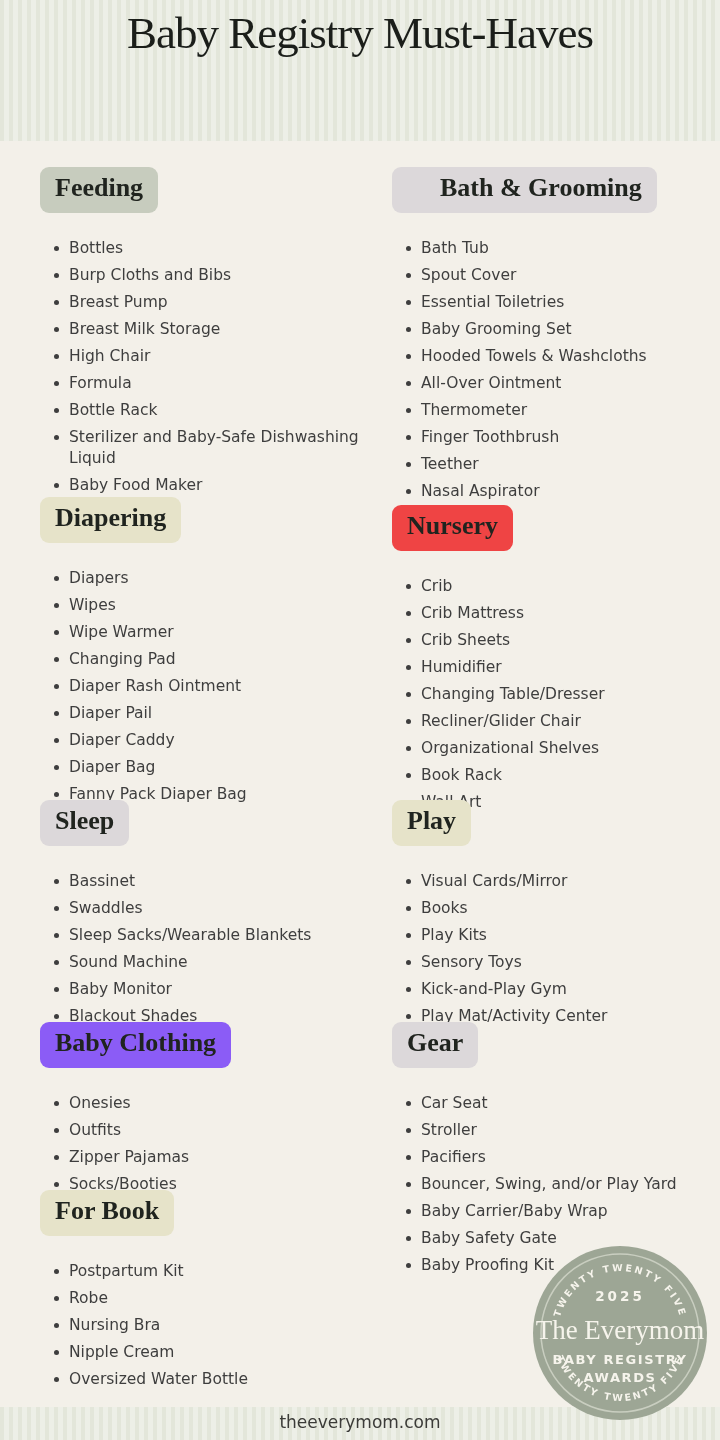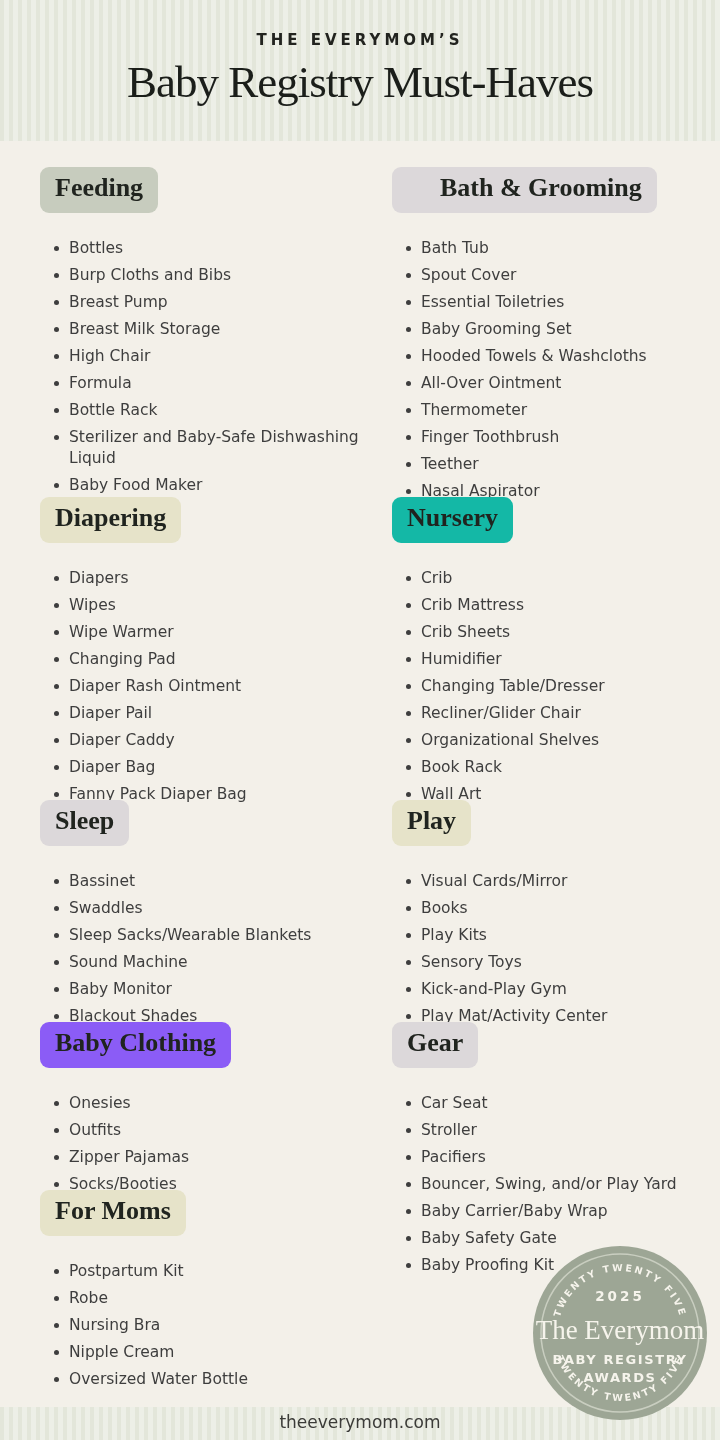--- a/index.html
+++ b/index.html
@@ -127,21 +127,20 @@
     font-family: "DejaVu Sans", sans-serif;
     font-size: 13px; font-weight: bold; letter-spacing: 1.6px;
   }
 </style>
 </head>
 <body>
 
 <div class="page">
 
   <div class="header-band stripes">
-    <div class="kicker">THE EVERYMOM’S</div>
     <div class="main-title">Baby Registry Must-Haves</div>
   </div>
 
   <div class="column column-left">
       <div class="section" data-sec="feeding"><div class="chip" style="background: rgb(199, 204, 190);">Feeding</div><ul class="items">
           <li class="item">Bottles</li>
           <li class="item">Burp Cloths and Bibs</li>
           <li class="item">Breast Pump</li>
           <li class="item">Breast Milk Storage</li>
           <li class="item">High Chair</li>
@@ -168,42 +167,42 @@
           <li class="item">Sound Machine</li>
           <li class="item">Baby Monitor</li>
           <li class="item">Blackout Shades</li>
         </ul></div>
       <div class="section" data-sec="baby-clothing"><div class="chip" style="background: #8b5cf6; text-align: center;">Baby Clothing</div><ul class="items">
           <li class="item">Onesies</li>
           <li class="item">Outfits</li>
           <li class="item">Zipper Pajamas</li>
           <li class="item">Socks/Booties</li>
         </ul></div>
-      <div class="section" data-sec="for-moms"><div class="chip" style="background: rgb(230, 227, 201);">For Moms</div><ul class="items">
+      <div class="section" data-sec="for-moms"><div class="chip" style="background: rgb(230, 227, 201);">For Book</div><ul class="items">
           <li class="item">Postpartum Kit</li>
           <li class="item">Robe</li>
           <li class="item">Nursing Bra</li>
           <li class="item">Nipple Cream</li>
           <li class="item">Oversized Water Bottle</li>
         </ul></div>
     </div>
   <div class="column column-right">
       <div class="section" data-sec="bath-grooming"><div class="chip" style="background: rgb(220, 216, 218); padding-left: 48px;">Bath &amp; Grooming</div><ul class="items">
           <li class="item">Bath Tub</li>
           <li class="item">Spout Cover</li>
           <li class="item">Essential Toiletries</li>
           <li class="item">Baby Grooming Set</li>
           <li class="item">Hooded Towels &amp; Washcloths</li>
           <li class="item">All-Over Ointment</li>
           <li class="item">Thermometer</li>
           <li class="item">Finger Toothbrush</li>
           <li class="item">Teether</li>
           <li class="item">Nasal Aspirator</li>
         </ul></div>
-      <div class="section" data-sec="nursery"><div class="chip" style="background: #14b8a6;">Nursery</div><ul class="items">
+      <div class="section" data-sec="nursery"><div class="chip" style="background: #ef4444; margin-top: 8px;">Nursery</div><ul class="items">
           <li class="item">Crib</li>
           <li class="item">Crib Mattress</li>
           <li class="item">Crib Sheets</li>
           <li class="item">Humidifier</li>
           <li class="item">Changing Table/Dresser</li>
           <li class="item">Recliner/Glider Chair</li>
           <li class="item">Organizational Shelves</li>
           <li class="item">Book Rack</li>
           <li class="item">Wall Art</li>
         </ul></div>

